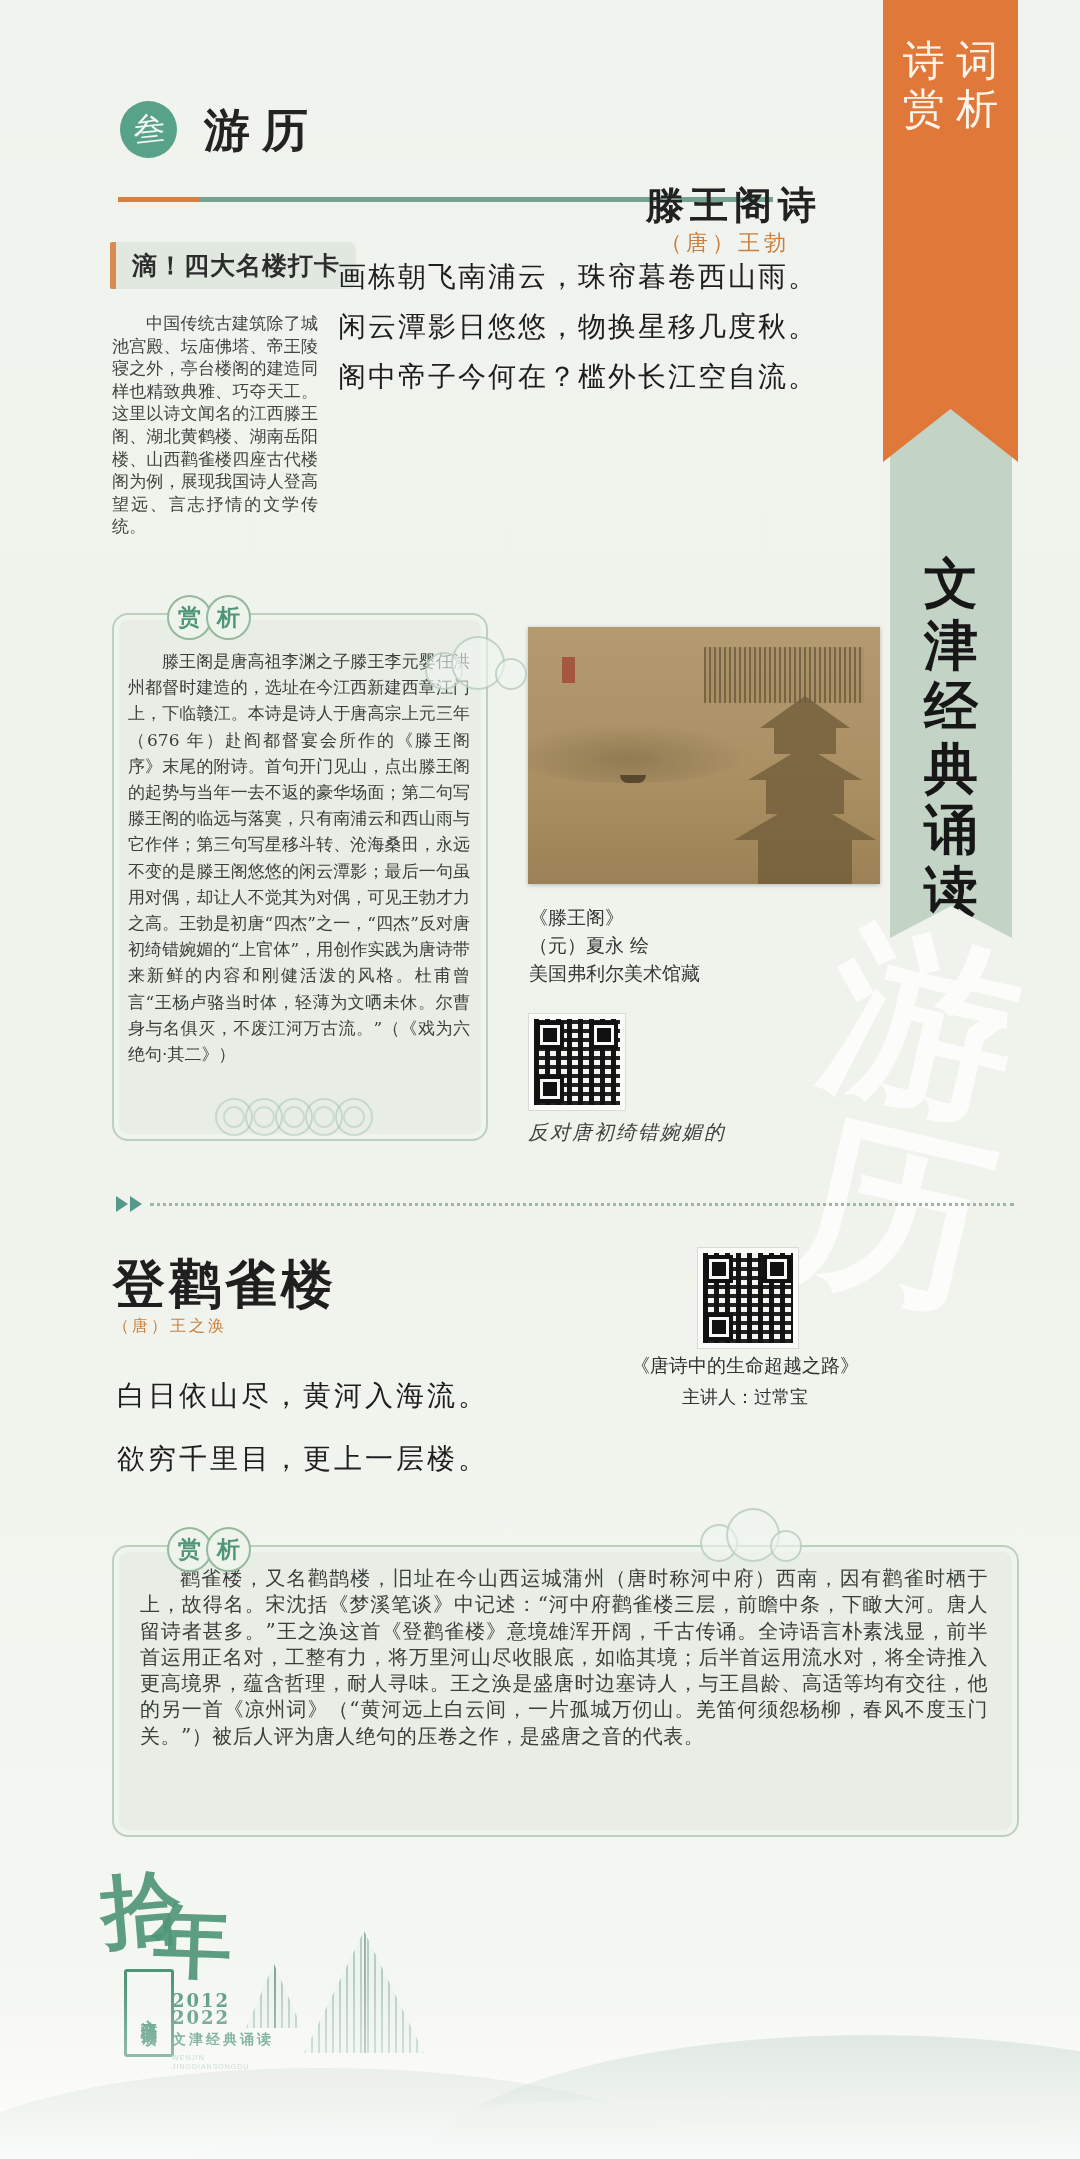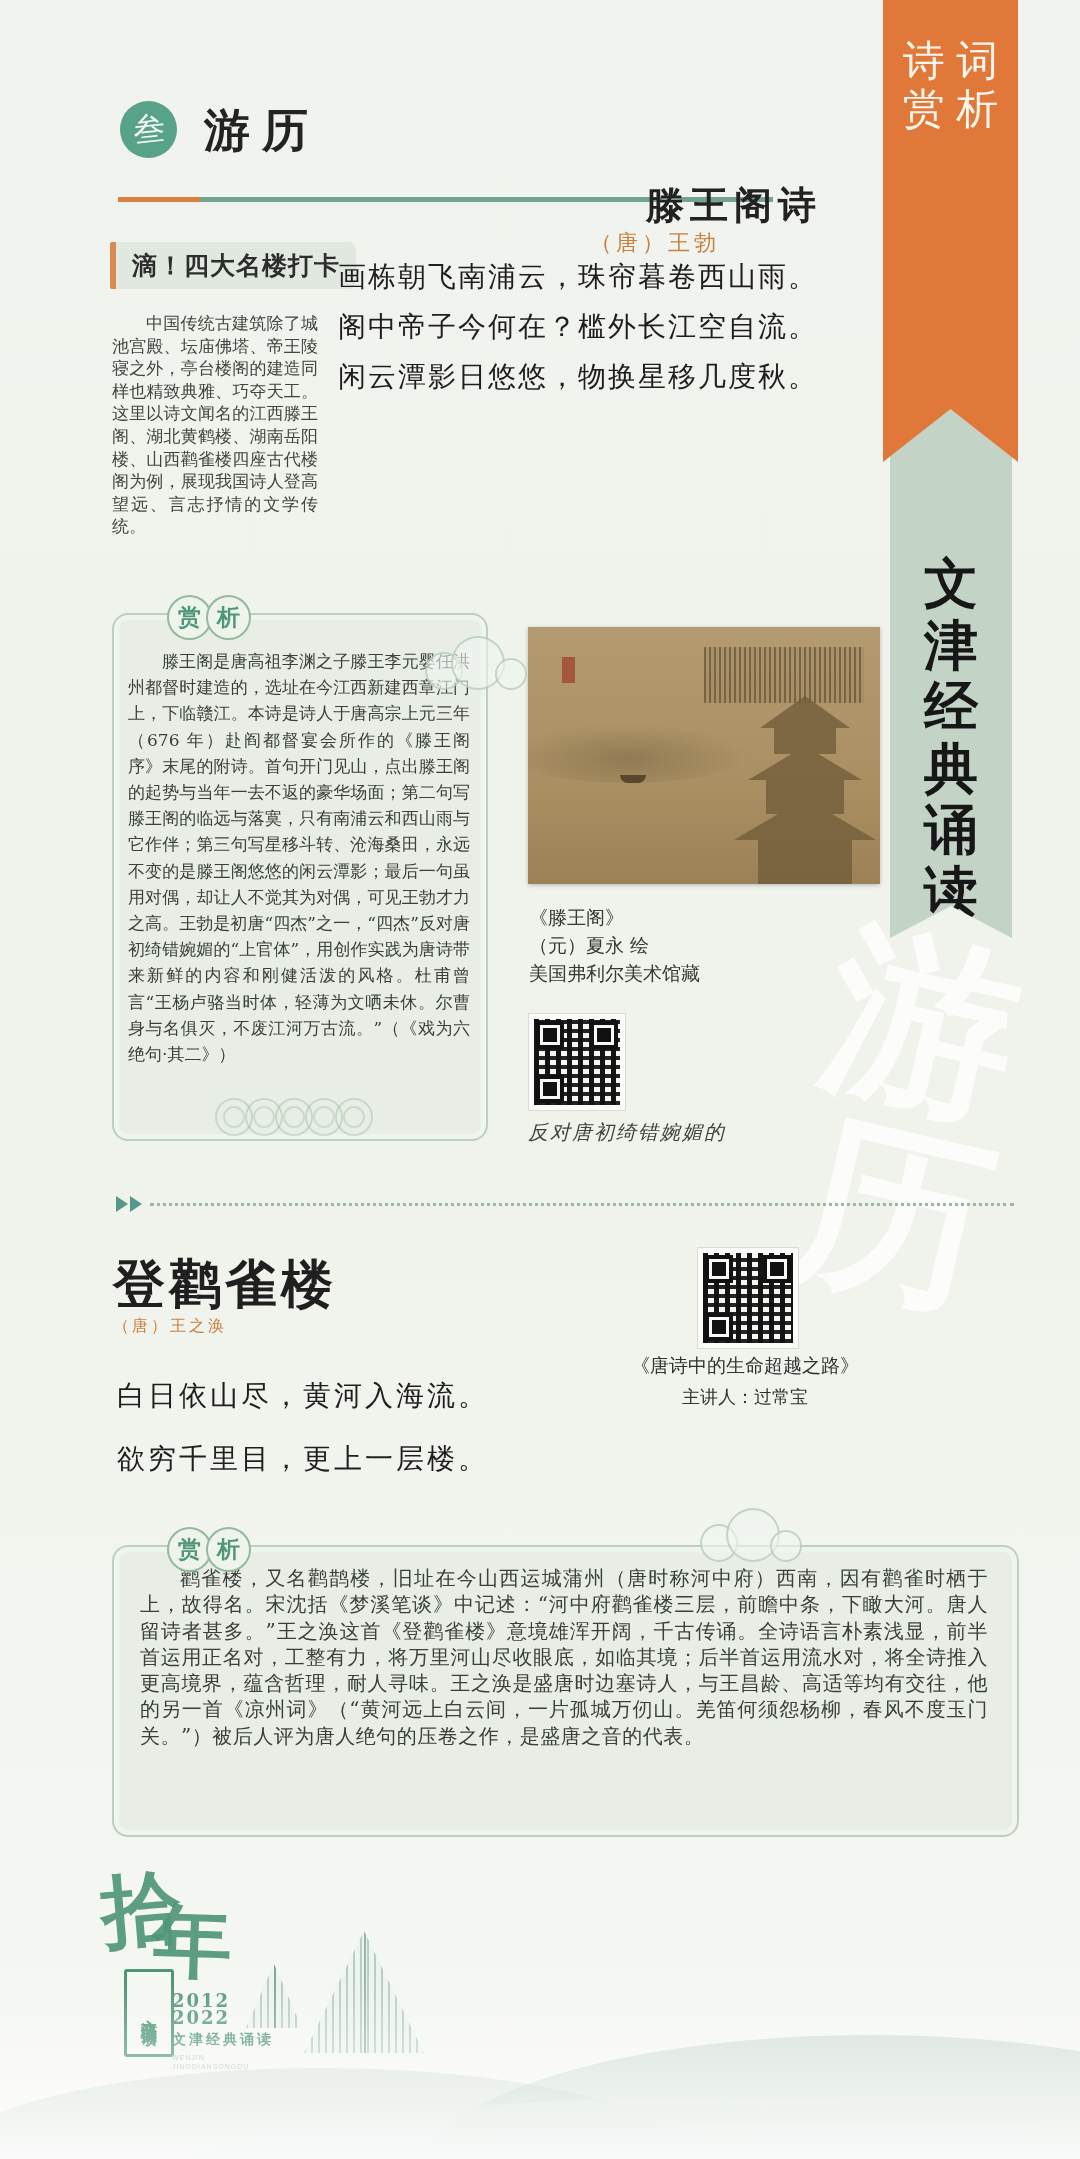--- a/index.html
+++ b/index.html
@@ -26,21 +26,21 @@
   .ribbon-orange .grid{position:absolute;left:0;right:0;top:40px;display:grid;grid-template-columns:1fr 1fr;
     row-gap:6px;justify-items:center;padding:0 14px;}
   .ribbon-orange .grid span{font-size:42px;color:#fdf5ec;line-height:1;}
   
   .tag{position:absolute;left:110px;top:242px;width:240px;height:47px;background:#e1e8e0;
     border-left:6px solid #d98a4e;border-radius:2px 8px 8px 2px;display:flex;align-items:center;}
   .tag span{font-size:25px;font-weight:bold;letter-spacing:1px;color:#2d2d2d;padding-left:16px;font-family:Liberation Mono, monospace;}
   .intro{position:absolute;left:112px;top:312px;width:206px;font-size:17px;line-height:22.6px;
     color:#40453f;text-align:justify;text-indent:2em;margin:0;}
   .poem1-title{position:absolute;left:646px;top:180px;font-size:38px;font-weight:bold;letter-spacing:6px;color:#222;}
-  .poem1-author{position:absolute;left:590px;top:228px;width:330px;text-align:left;font-size:22px;color:#c9803f;letter-spacing:4px;}
+  .poem1-author{position:absolute;left:560px;top:228px;width:330px;text-align:center;font-size:22px;color:#c9803f;letter-spacing:4px;}
   .poem1-lines{position:absolute;left:338px;top:263px;}
   .poem1-lines div{font-size:28px;letter-spacing:2px;color:#1e1e1e;height:28px;line-height:28px;margin-bottom:22px;}
   
   .abox{position:absolute;border:2px solid #bdd0bb;border-radius:16px;background:#e8eee6;
     box-shadow:inset 0 0 0 5px rgba(255,255,255,.35);}
   .abox1{left:112px;top:613px;width:372px;height:524px;}
   .abox2{left:112px;top:1545px;width:903px;height:288px;}
   .badge{position:absolute;display:flex;z-index:3;}
   .badge .c{width:41px;height:41px;border-radius:50%;border:2px solid #94b99c;background:#eef3ec;
     display:flex;align-items:center;justify-content:center;font-size:23px;font-weight:bold;color:#4f9678;}
@@ -161,22 +161,22 @@
 
   <div class="tag">
     <span>滴！四大名楼打卡</span>
   </div>
   <p class="intro">中国传统古建筑除了城池宫殿、坛庙佛塔、帝王陵寝之外，亭台楼阁的建造同样也精致典雅、巧夺天工。这里以诗文闻名的江西滕王阁、湖北黄鹤楼、湖南岳阳楼、山西鹳雀楼四座古代楼阁为例，展现我国诗人登高望远、言志抒情的文学传统。</p>
 
   <div class="poem1-title">滕王阁诗</div>
   <div class="poem1-author">（唐）王勃</div>
   <div class="poem1-lines">
     <div>画栋朝飞南浦云，珠帘暮卷西山雨。</div>
+    <div>闲云潭影日悠悠，物换星移几度秋。</div>
     <div>阁中帝子今何在？槛外长江空自流。</div>
-    <div>闲云潭影日悠悠，物换星移几度秋。</div>
   </div>
 
   <div class="abox abox1"></div>
   <div class="cloud cloud1"><i></i><i></i><i></i></div>
   <div class="badge badge1">
     <div class="c">赏</div>
     <div class="c">析</div>
   </div>
   <p class="abox-text abox1-text">滕王阁是唐高祖李渊之子滕王李元婴任洪州都督时建造的，选址在今江西新建西章江门上，下临赣江。本诗是诗人于唐高宗上元三年（676 年）赴阎都督宴会所作的《滕王阁序》末尾的附诗。首句开门见山，点出滕王阁的起势与当年一去不返的豪华场面；第二句写滕王阁的临远与落寞，只有南浦云和西山雨与它作伴；第三句写星移斗转、沧海桑田，永远不变的是滕王阁悠悠的闲云潭影；最后一句虽用对偶，却让人不觉其为对偶，可见王勃才力之高。王勃是初唐“四杰”之一，“四杰”反对唐初绮错婉媚的“上官体”，用创作实践为唐诗带来新鲜的内容和刚健活泼的风格。杜甫曾言“王杨卢骆当时体，轻薄为文哂未休。尔曹身与名俱灭，不废江河万古流。”（《戏为六绝句·其二》）</p>
   <div class="waves">

